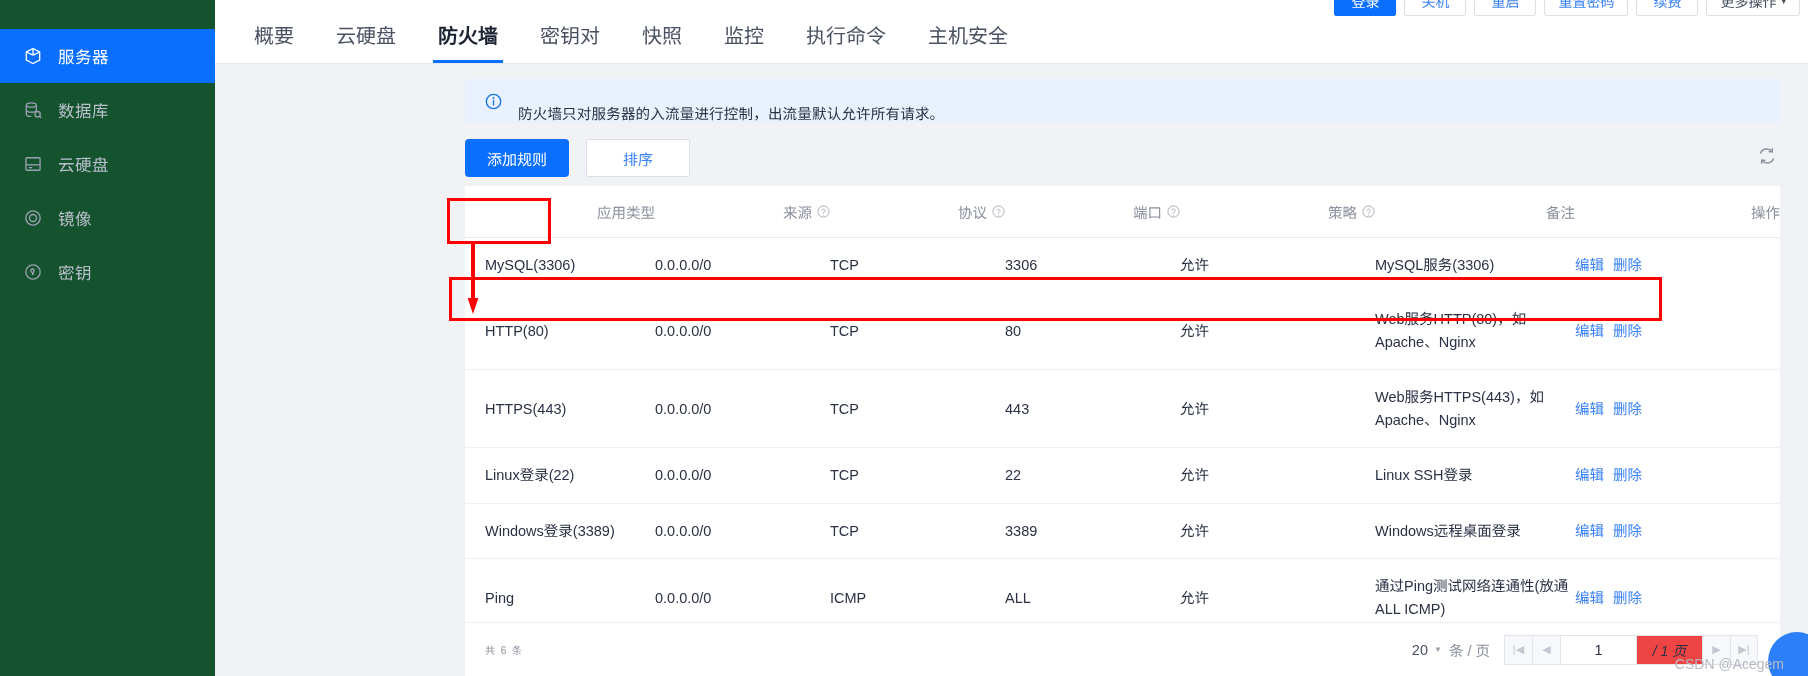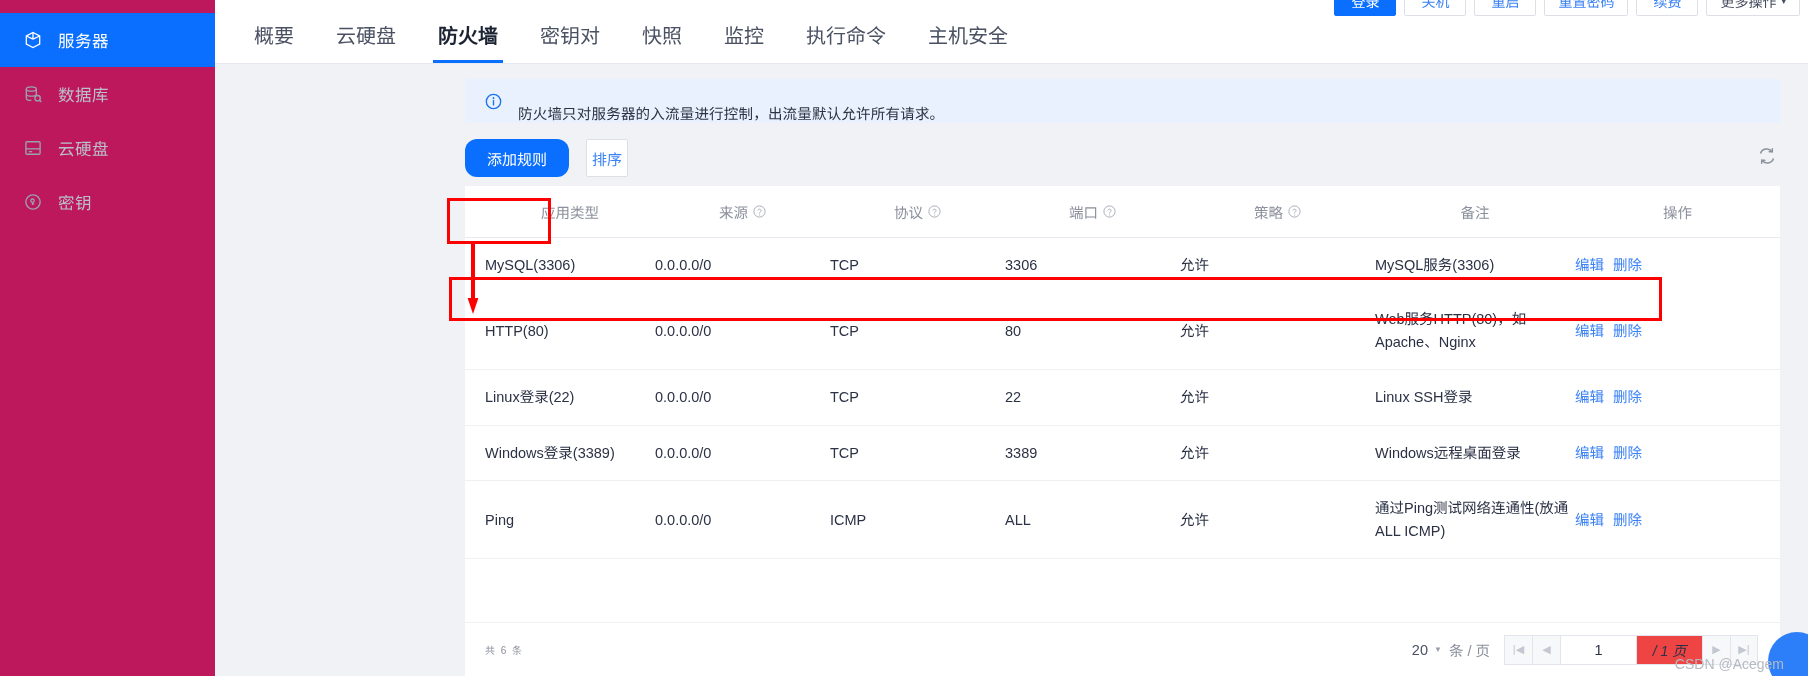--- a/index.html
+++ b/index.html
@@ -8,23 +8,23 @@
     width: 1808px; height: 676px;
     font-family: "Liberation Sans", "DejaVu Sans", sans-serif;
     background: #f0f2f5;
     overflow: hidden;
   }
   #app { position: relative; width: 1808px; height: 676px; display: flex; }
 
   
   #sidebar {
     width: 215px; height: 676px;
-    background: #be185d;
+    background: #14532d;
     flex: 0 0 215px;
-    padding-top: 13px;
+    padding-top: 29px;
   }
   .nav-item {
     height: 54px;
     display: flex;
     align-items: center;
     padding-left: 22px;
     color: #b9bfcc;
     font-size: 16.5px;
     cursor: pointer;
     position: relative;
@@ -109,25 +109,25 @@
 
   
   #toolbar {
     position: absolute; top: 74px; left: 250px; right: 28px;
     height: 40px;
     display: flex; align-items: center;
   }
   .btn-add {
     height: 38px; padding: 0 22px;
     background: #0a6fff; color: #fff; border: none;
-    font-size: 15px; border-radius: 12px; cursor: pointer;
+    font-size: 15px; border-radius: 4px; cursor: pointer;
     font-family: inherit;
   }
   .btn-sort {
-    height: 38px; padding: 0 5px; margin-left: 17px;
+    height: 38px; padding: 0 36px; margin-left: 17px;
     background: #ffffff; color: #3b82f6;
     border: 1px solid #dcdfe6; border-radius: 2px;
     font-size: 15px; cursor: pointer; font-family: inherit;
   }
   #refresh-btn {
     position: absolute; right: 0; top: 7px;
     width: 24px; height: 24px; cursor: pointer;
   }
   #refresh-btn svg { display: block; width: 22px; height: 22px; }
 
@@ -155,21 +155,21 @@
     pointer-events: none; z-index: 5;
   }
 
   
   #table-card {
     position: absolute; top: 122px; left: 250px; right: 28px; bottom: 0;
     background: #ffffff;
   }
   table.fw { width: 100%; border-collapse: collapse; table-layout: fixed; }
   table.fw th {
-    text-align: center; font-weight: normal;
+    text-align: right; font-weight: normal;
     font-size: 14.5px; color: #8b909c;
     padding: 15px 0 15px 0;
     border-bottom: 1px solid #e6e9ef;
   }
   table.fw th:first-child, table.fw td:first-child { padding-left: 20px; }
   table.fw td {
     font-size: 14.5px; color: #2b3245;
     padding: 16px 0;
     border-bottom: 1px solid #eef0f4;
     vertical-align: middle;
@@ -283,20 +283,29 @@
       <span class="nav-icon">
         <svg viewBox="0 0 24 24" fill="none" stroke="#9aa1b0" stroke-width="1.6">
           <rect x="3.5" y="4.5" width="17" height="15" rx="1.2"></rect>
           <path d="M3.5 13 H20.5"></path>
           <path d="M7 16.4 H11"></path>
         </svg>
       </span>
       <span class="nav-label">云硬盘</span>
     </div>
 
+    <div class="nav-item">
+      <span class="nav-icon">
+        <svg viewBox="0 0 24 24" fill="none" stroke="#9aa1b0" stroke-width="1.6">
+          <circle cx="12" cy="12" r="8.6"></circle>
+          <circle cx="12" cy="12" r="4.2"></circle>
+        </svg>
+      </span>
+      <span class="nav-label">镜像</span>
+    </div>
 
     <div class="nav-item">
       <span class="nav-icon">
         <svg viewBox="0 0 24 24" fill="none" stroke="#9aa1b0" stroke-width="1.6">
           <circle cx="12" cy="12" r="8.6"></circle>
           <circle cx="11.4" cy="10.4" r="2"></circle>
           <path d="M11.4 12.4 V15.6 M11.4 14.2 H13.4"></path>
         </svg>
       </span>
       <span class="nav-label">密钥</span>
@@ -456,20 +465,32 @@
                 <span class="act-link">编辑</span><span class="act-link">删除</span>
               </td>
             </tr>
             <tr>
               <td>HTTP(80)</td>
               <td>0.0.0.0/0</td>
               <td>TCP</td>
               <td>80</td>
               <td class="policy-allow">允许</td>
               <td style="white-space:pre-line">Web服务HTTP(80)，如
+Apache、Nginx</td>
+              <td>
+                <span class="act-link">编辑</span><span class="act-link">删除</span>
+              </td>
+            </tr>
+            <tr>
+              <td>HTTPS(443)</td>
+              <td>0.0.0.0/0</td>
+              <td>TCP</td>
+              <td>443</td>
+              <td class="policy-allow">允许</td>
+              <td style="white-space:pre-line">Web服务HTTPS(443)，如
 Apache、Nginx</td>
               <td>
                 <span class="act-link">编辑</span><span class="act-link">删除</span>
               </td>
             </tr>
             <tr>
               <td>Linux登录(22)</td>
               <td>0.0.0.0/0</td>
               <td>TCP</td>
               <td>22</td>

